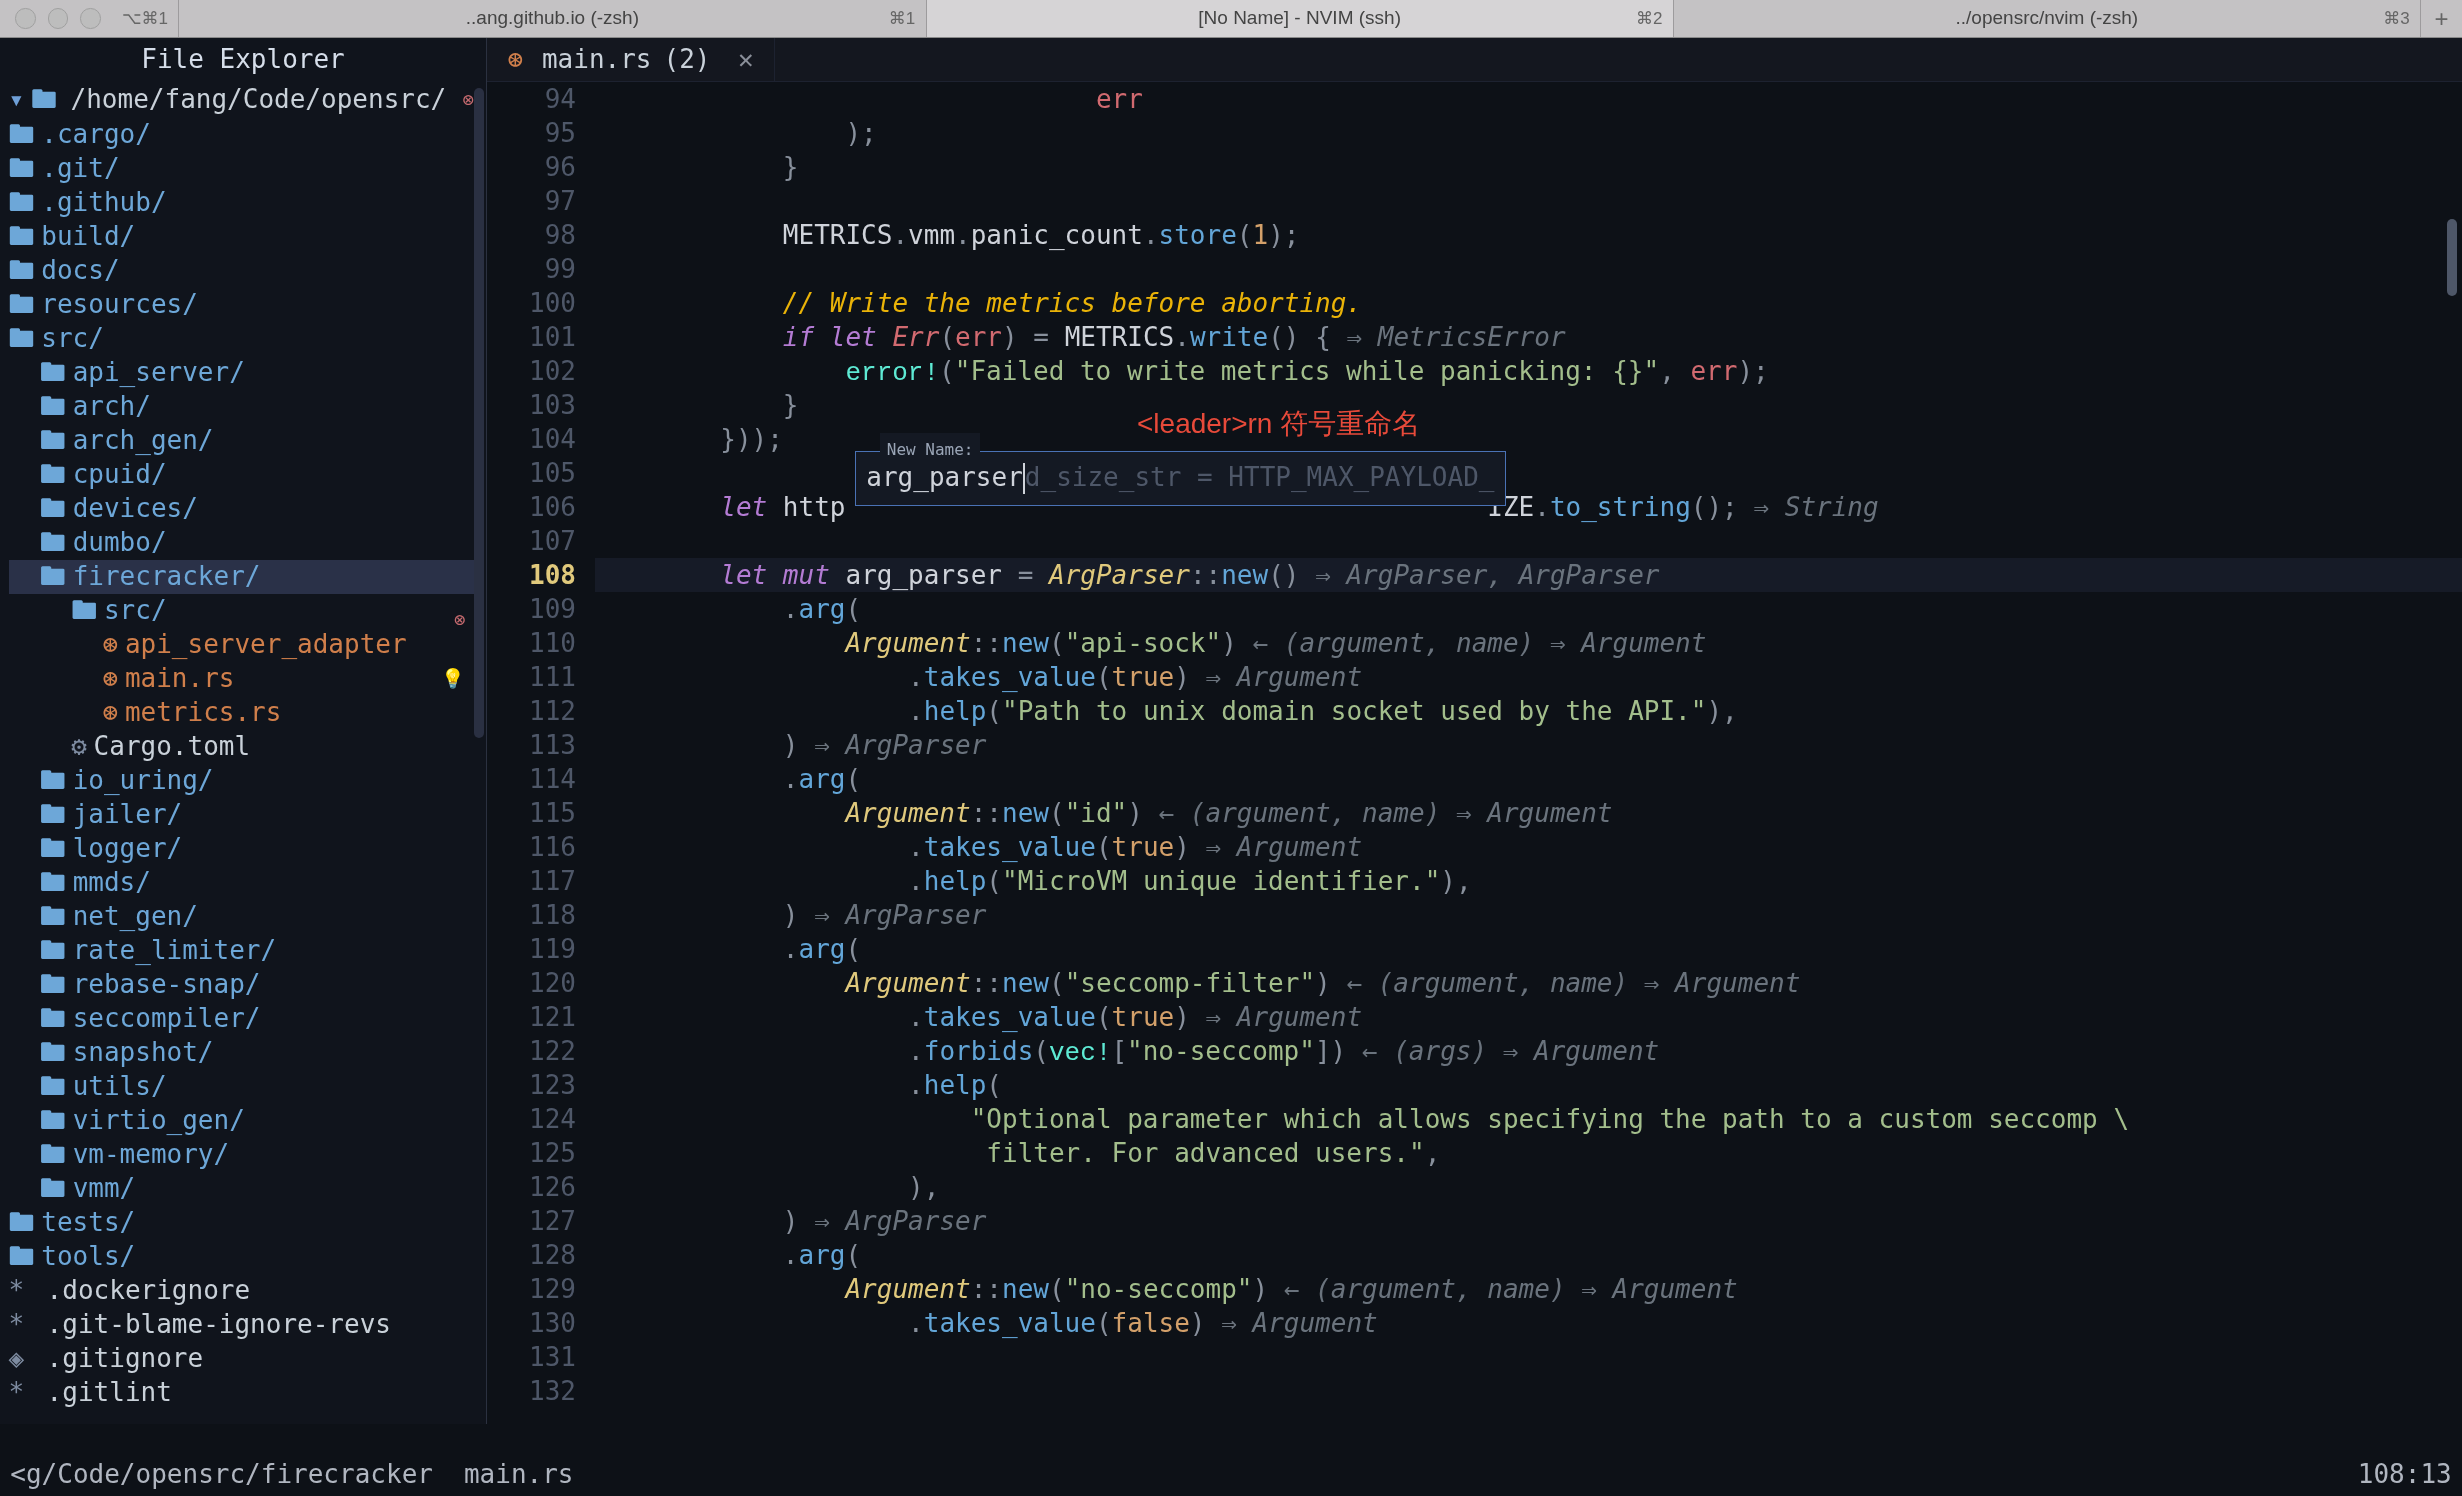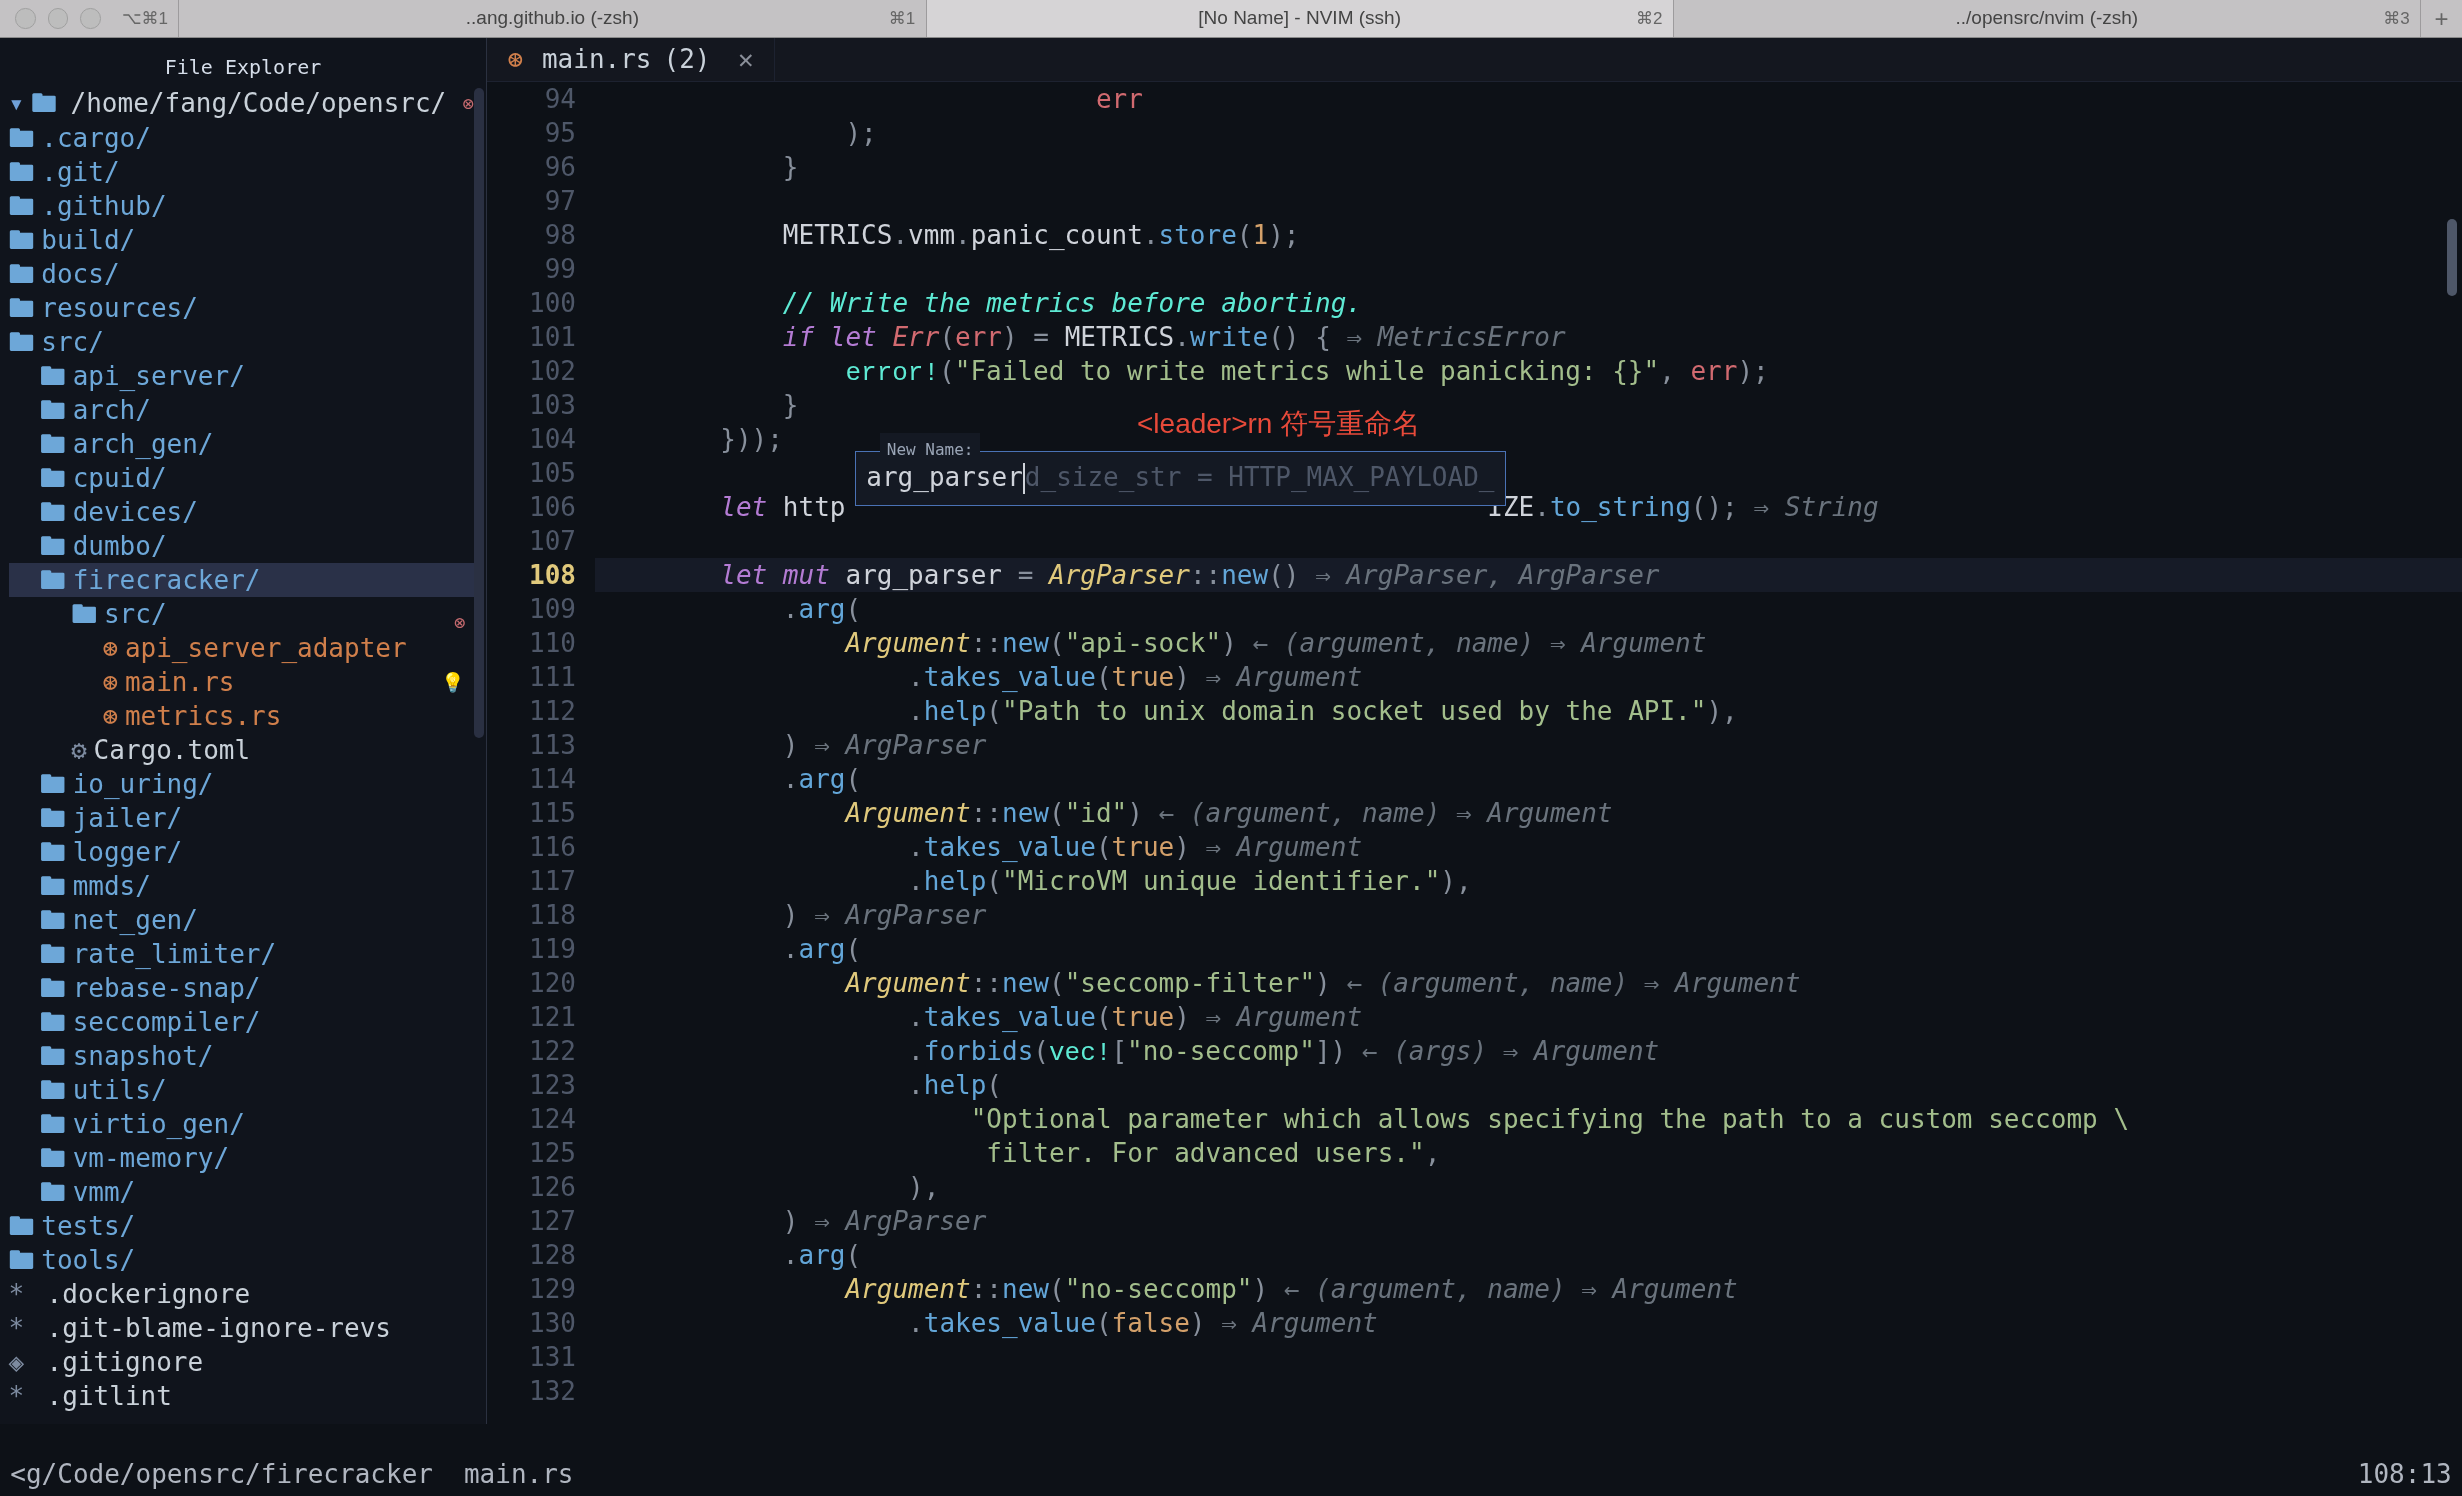--- a/index.html
+++ b/index.html
@@ -69,22 +69,21 @@
 .explorer {
   width: 487px;
   background: #10141c;
   border-right: 1.7px solid #2b3140;
   position: relative;
 }
 .exp-title {
   color: #d6deea;
   text-align: center;
   padding: 3.4px 0;
-  font-size: 20px;
-  margin-top: 12px;
+  font-size: 26px;
 }
 .exp-path {
   display: flex;
   align-items: center;
   gap: 6.8px;
   padding: 0 8.5px;
   color: #d6deea;
   font-size: 26px;
 }
 .exp-path .arrow { color: #6fa0d8; }
@@ -165,21 +164,21 @@
 .eerr { color: #d16a70; font-style: italic; }
 .hintgrey { color: #6a737d; font-style: italic; }
 .fn { color: #63a6d8; }
 .prop { color: #cfd3da; }
 .strg { color: #a3be8c; }
 .num { color: #d3a06a; }
 .bool { color: #d3a06a; }
 .ident { color: #cfd3da; }
 .type { color: #e0c97c; font-style: italic; }
 .punct { color: #88909c; }
-.comment { color: #5eead4; font-style: italic; }
+.comment { color: #eab308; font-style: italic; }
 .macro { color: #5eead4; font-family: Liberation Mono, monospace; }
 
 
 .rename-box {
   position: absolute;
   border: 1.7px solid #4a72b5;
   background: #141923;
   left: 260px;
   top: 369px;
   padding: 0 10.3px 0 10.3px;

